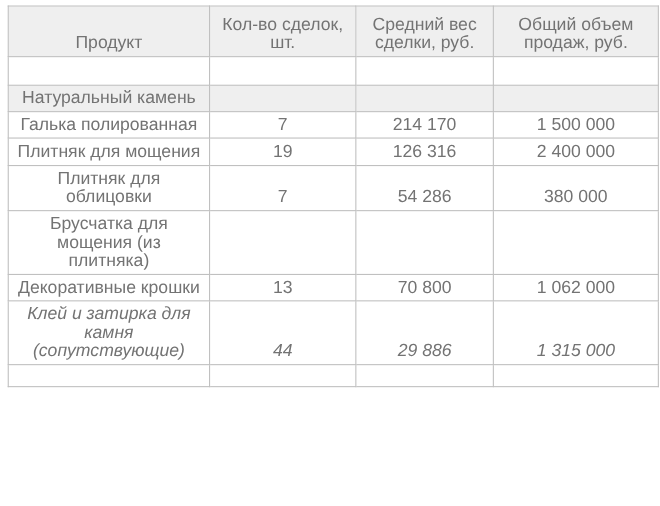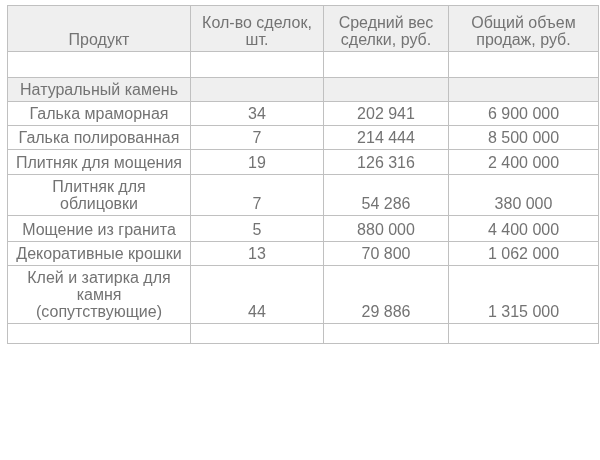--- a/index.html
+++ b/index.html
@@ -40,21 +40,21 @@
   .bold { font-weight: bold; }
   .num  { text-align: right; white-space: nowrap; }
   
   .h46 { height: 46px; }
   .h26 { height: 26px; }
   .h27 { height: 20px; }
   .h25 { height: 25px; margin-left: 42px; }
   .h24 { height: 24px; }
   .h44 { height: 44px; }
   .h52 { height: 52px; }
-  .h43 { height: 43px; }
+  .h43 { height: 43px; font-style: italic; }
   .h20 { height: 20px; }
 </style>
 </head>
 <body>
 
 <div class="page">
   <table class="sales">
     <colgroup>
       <col style="width:183px">
       <col style="width:133px">
@@ -78,48 +78,42 @@
     </tr>
 
     <tr class="h27">
       <td class="gray bold">Натуральный камень</td>
       <td class="gray"></td>
       <td class="gray"></td>
       <td class="gray"></td>
     </tr>
 
     <tr class="h27">
-      <td>Галька мраморная</td>
-      <td class="num">34</td>
-      <td class="num">202 941</td>
-      <td class="num">6 900 000</td>
-    </tr>
-    <tr class="h27">
       <td>Галька полированная</td>
       <td class="num">7</td>
-      <td class="num">214 444</td>
-      <td class="num">8 500 000</td>
+      <td class="num">214 170</td>
+      <td class="num">1 500 000</td>
     </tr>
     <tr class="h25">
       <td>Плитняк для мощения</td>
       <td class="num">19</td>
       <td class="num">126 316</td>
       <td class="num">2 400 000</td>
     </tr>
     <tr class="h24">
       <td>Плитняк для облицовки</td>
       <td class="num">7</td>
       <td class="num">54 286</td>
       <td class="num">380 000</td>
     </tr>
-    <tr class="h26">
-      <td>Мощение из гранита</td>
-      <td class="num">5</td>
-      <td class="num">880 000</td>
-      <td class="num">4 400 000</td>
+    <tr class="h52">
+      <td>Брусчатка для мощения (из плитняка)</td>
+      <td class="num"></td>
+      <td class="num"></td>
+      <td class="num"></td>
     </tr>
     <tr class="h27">
       <td>Декоративные крошки</td>
       <td class="num">13</td>
       <td class="num">70 800</td>
       <td class="num">1 062 000</td>
     </tr>
     <tr class="h43">
       <td>Клей и затирка для камня (сопутствующие)</td>
       <td class="num">44</td>

